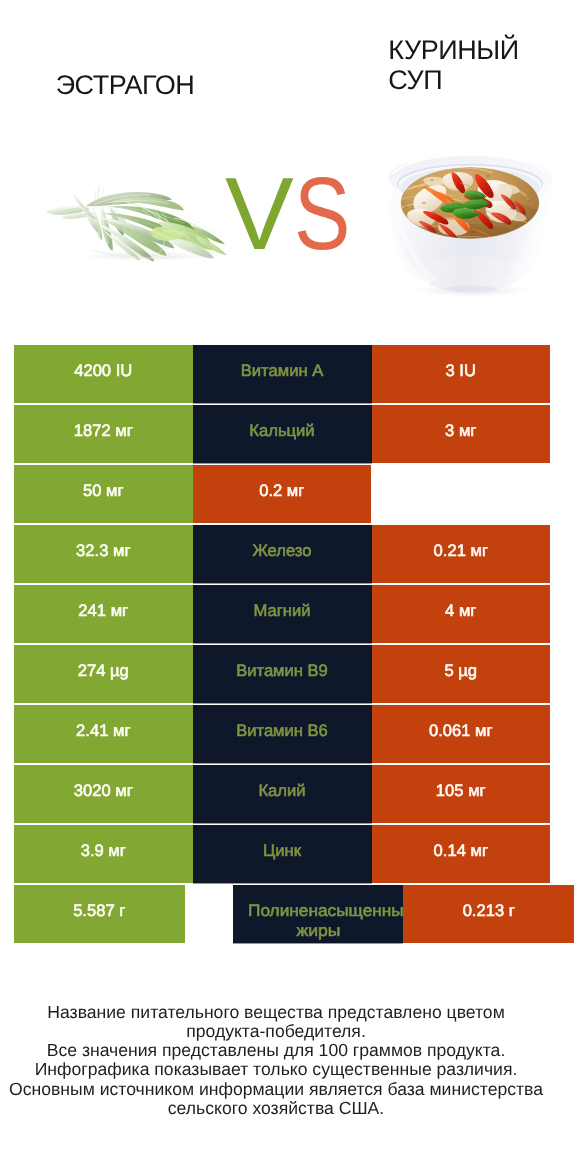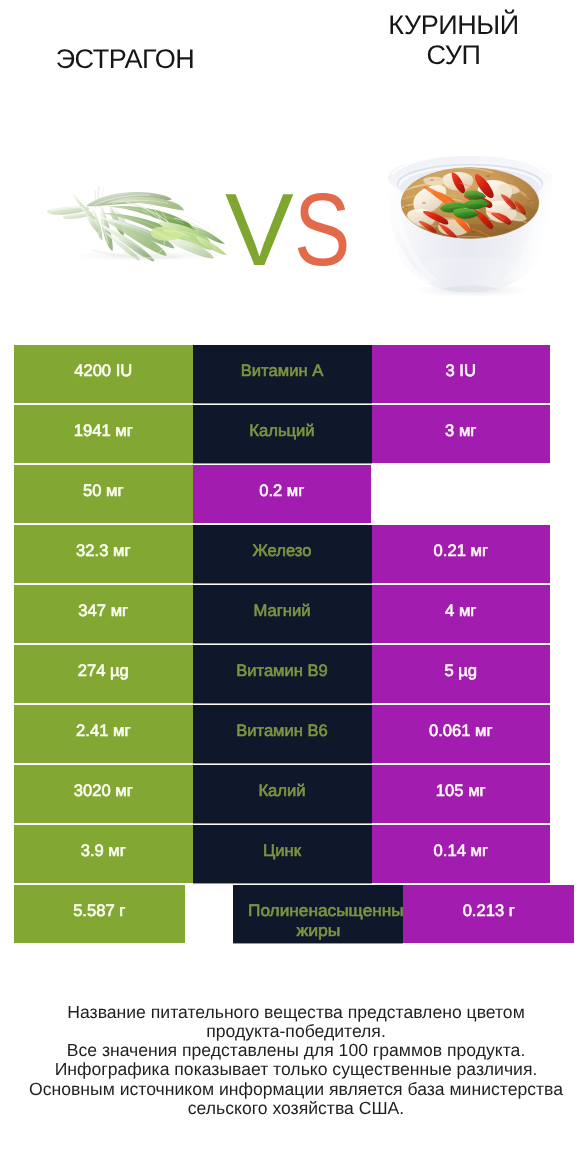--- a/index.html
+++ b/index.html
@@ -3,44 +3,44 @@
 <meta charset="utf-8">
 <style>
   html,body{margin:0;padding:0;}
   body{width:580px;height:1174px;background:#fff;font-family:"Liberation Sans",sans-serif;
        -webkit-font-smoothing:antialiased;text-rendering:geometricPrecision;overflow:hidden;position:relative;}
   .page{position:absolute;left:0;top:0;width:580px;height:1174px;}
   
   .hdr{position:absolute;left:0;top:0;width:580px;height:330px;}
   .title{position:absolute;color:#161616;font-size:27px;font-weight:400;line-height:29.7px;
          white-space:nowrap;letter-spacing:-0.45px;}
-  .title.left{left:125px;top:45px;transform-origin:center top;translate:-50% 0;}
-  .title.right{left:453.5px;top:11px;transform-origin:center top;translate:-50% 0;text-align:center;}
+  .title.left{left:125px;top:71px;transform-origin:center top;translate:-50% 0;}
+  .title.right{left:453.5px;top:36px;transform-origin:center top;translate:-50% 0;text-align:left;}
   .vs{position:absolute;left:225px;top:162px;font-size:103px;line-height:103px;font-weight:400;
-      letter-spacing:-4px;white-space:nowrap;margin-top:16px;}
+      letter-spacing:-4px;white-space:nowrap;}
   .vs .v{color:#7FA631;}
   .vs .s{color:#E2694A;display:inline-block;transform:scaleX(0.82) translateX(5px);transform-origin:left center;}
   .photoL{position:absolute;left:46px;top:186px;width:190px;height:80px;}
   .photoR{position:absolute;left:386px;top:155px;width:170px;height:141px;}
   
   .tbl{position:absolute;left:14px;top:344.5px;width:560px;}
   .row{position:relative;height:58px;margin-bottom:2px;display:flex;}
   .cell{display:flex;align-items:center;justify-content:center;text-align:center;
         font-size:16.6px;font-weight:400;line-height:19px;padding-bottom:7px;box-sizing:border-box;
         -webkit-text-stroke:0.62px currentColor;}
   .cl{width:178.5px;background:#82A732;color:#fdfef4;}
   .cm{width:179px;background:#0f172a;color:#7d9442;height:59px;
       border-bottom:1px solid #9aa36a;box-sizing:border-box;overflow:hidden;}
-  .cr{width:178.5px;background:#a21caf;color:#fffaf6;}
+  .cr{width:178.5px;background:#c2410c;color:#fffaf6;}
   .cm.two{display:block;padding:0;line-height:20px;white-space:nowrap;position:relative;margin-left:48px;}
   .cm.two .ln1{position:absolute;left:15.5px;top:16px;text-align:left;transform:scaleX(1.04);transform-origin:left;}
   .cm.two .ln2{position:absolute;left:0;right:0;top:36px;text-align:center;transform:scaleX(1.06);}
   
   .foot{position:absolute;left:0;top:1003px;width:552px;text-align:center;color:#1f1f1f;
-        font-size:17.6px;line-height:19.16px;padding-left:20px;}
+        font-size:17.6px;line-height:19.16px;}
 </style>
 </head>
 <body>
 
 <div class="page">
   <div class="hdr">
     <div class="title left">ЭСТРАГОН</div>
     <div class="title right">
       <div>КУРИНЫЙ</div>
       <div>СУП</div>
@@ -315,35 +315,35 @@
     <div class="vs"><span class="v">V</span><span class="s">S</span></div>
   </div>
 
   <div class="tbl" id="tbl">
       <div class="row">
         <div class="cell cl">4200 IU</div>
         <div class="cell cm">Витамин A</div>
         <div class="cell cr">3 IU</div>
       </div>
       <div class="row">
-        <div class="cell cl">1941 мг</div>
+        <div class="cell cl">1872 мг</div>
         <div class="cell cm">Кальций</div>
         <div class="cell cr">3 мг</div>
       </div>
       <div class="row">
         <div class="cell cl">50 мг</div>
         <div class="cell cr">0.2 мг</div>
       </div>
       <div class="row">
         <div class="cell cl">32.3 мг</div>
         <div class="cell cm">Железо</div>
         <div class="cell cr">0.21 мг</div>
       </div>
       <div class="row">
-        <div class="cell cl">347 мг</div>
+        <div class="cell cl">241 мг</div>
         <div class="cell cm">Магний</div>
         <div class="cell cr">4 мг</div>
       </div>
       <div class="row">
         <div class="cell cl">274 µg</div>
         <div class="cell cm">Витамин B9</div>
         <div class="cell cr">5 µg</div>
       </div>
       <div class="row">
         <div class="cell cl">2.41 мг</div>

